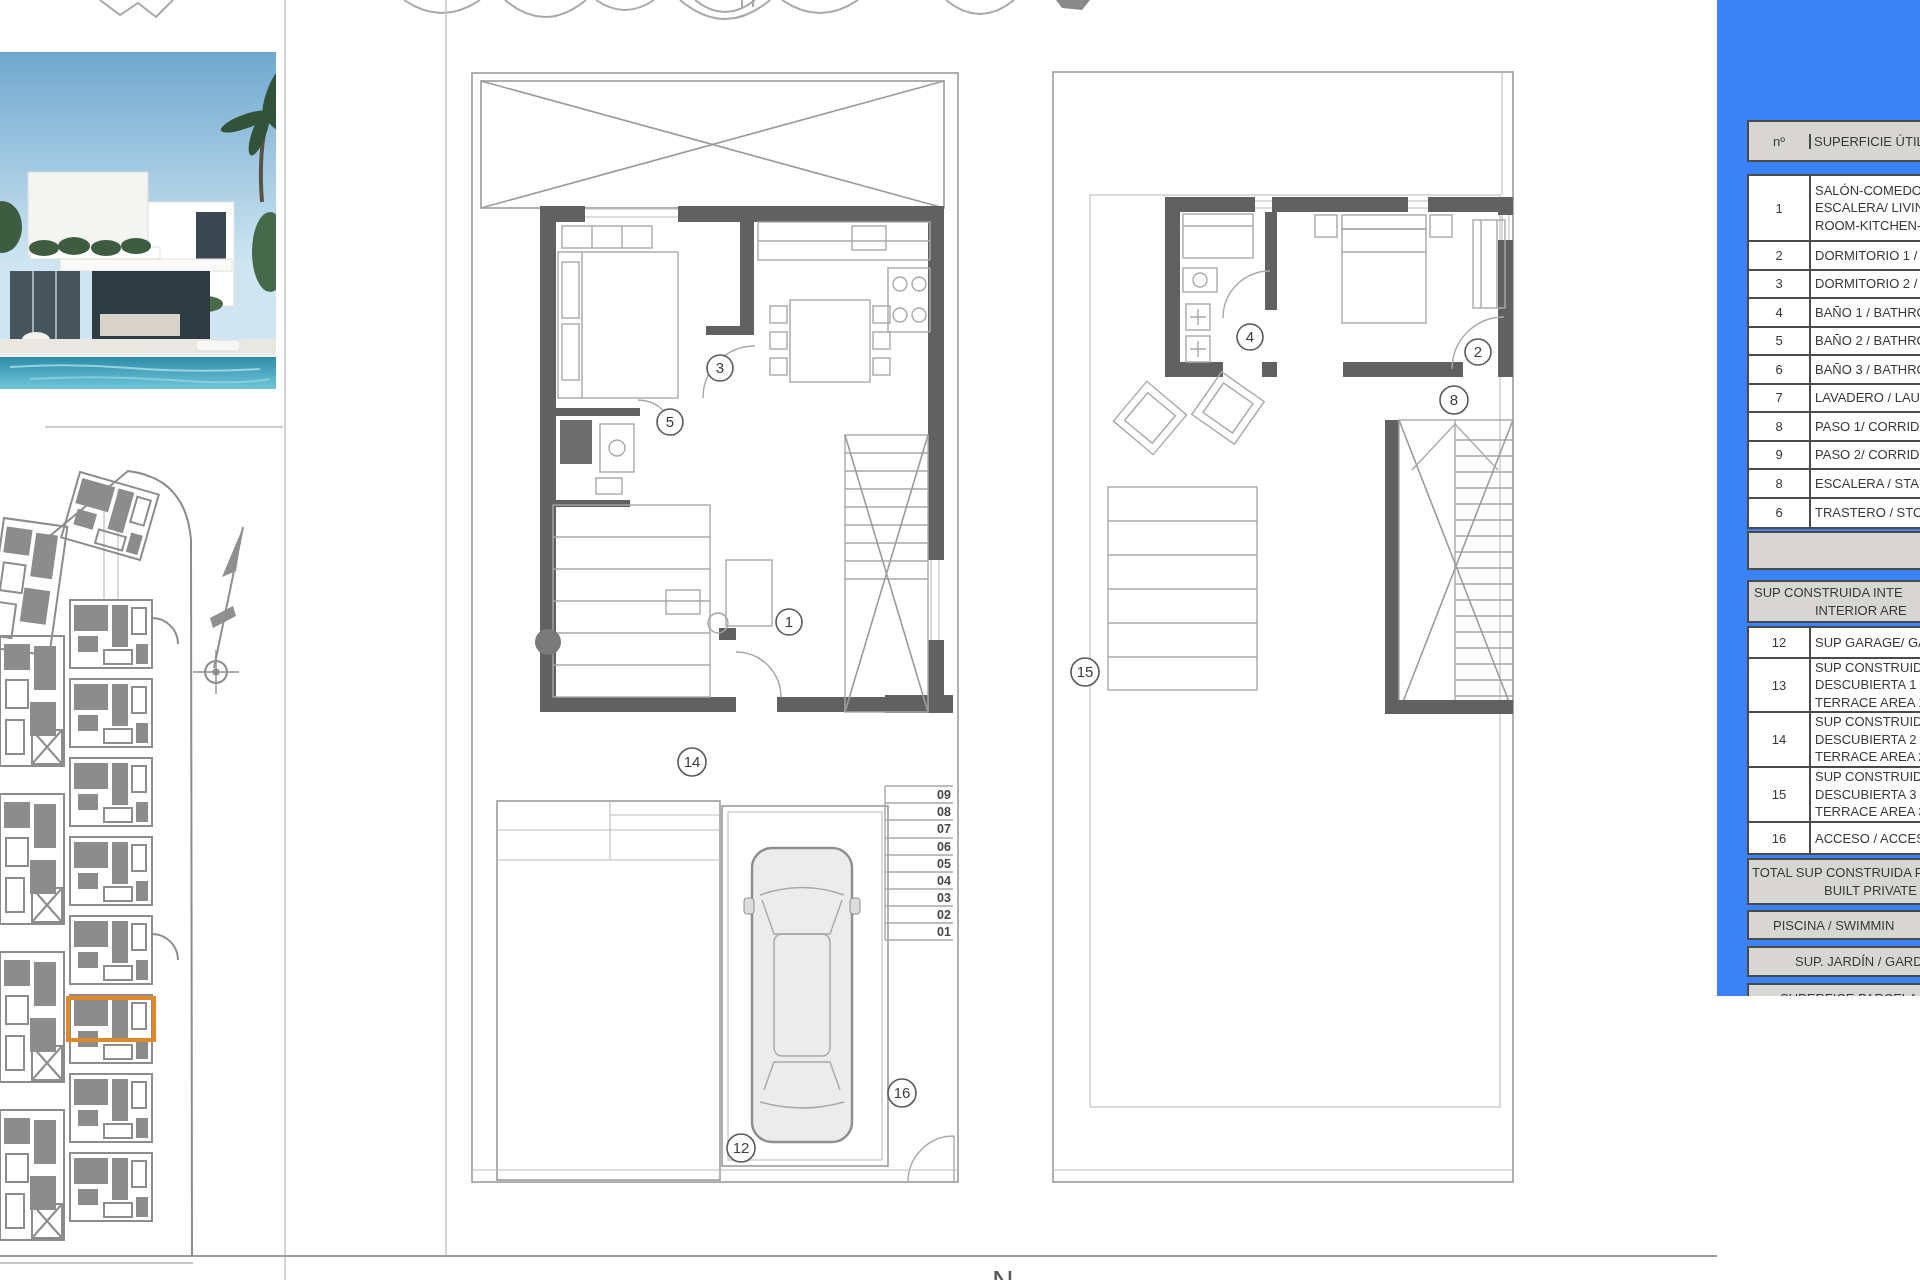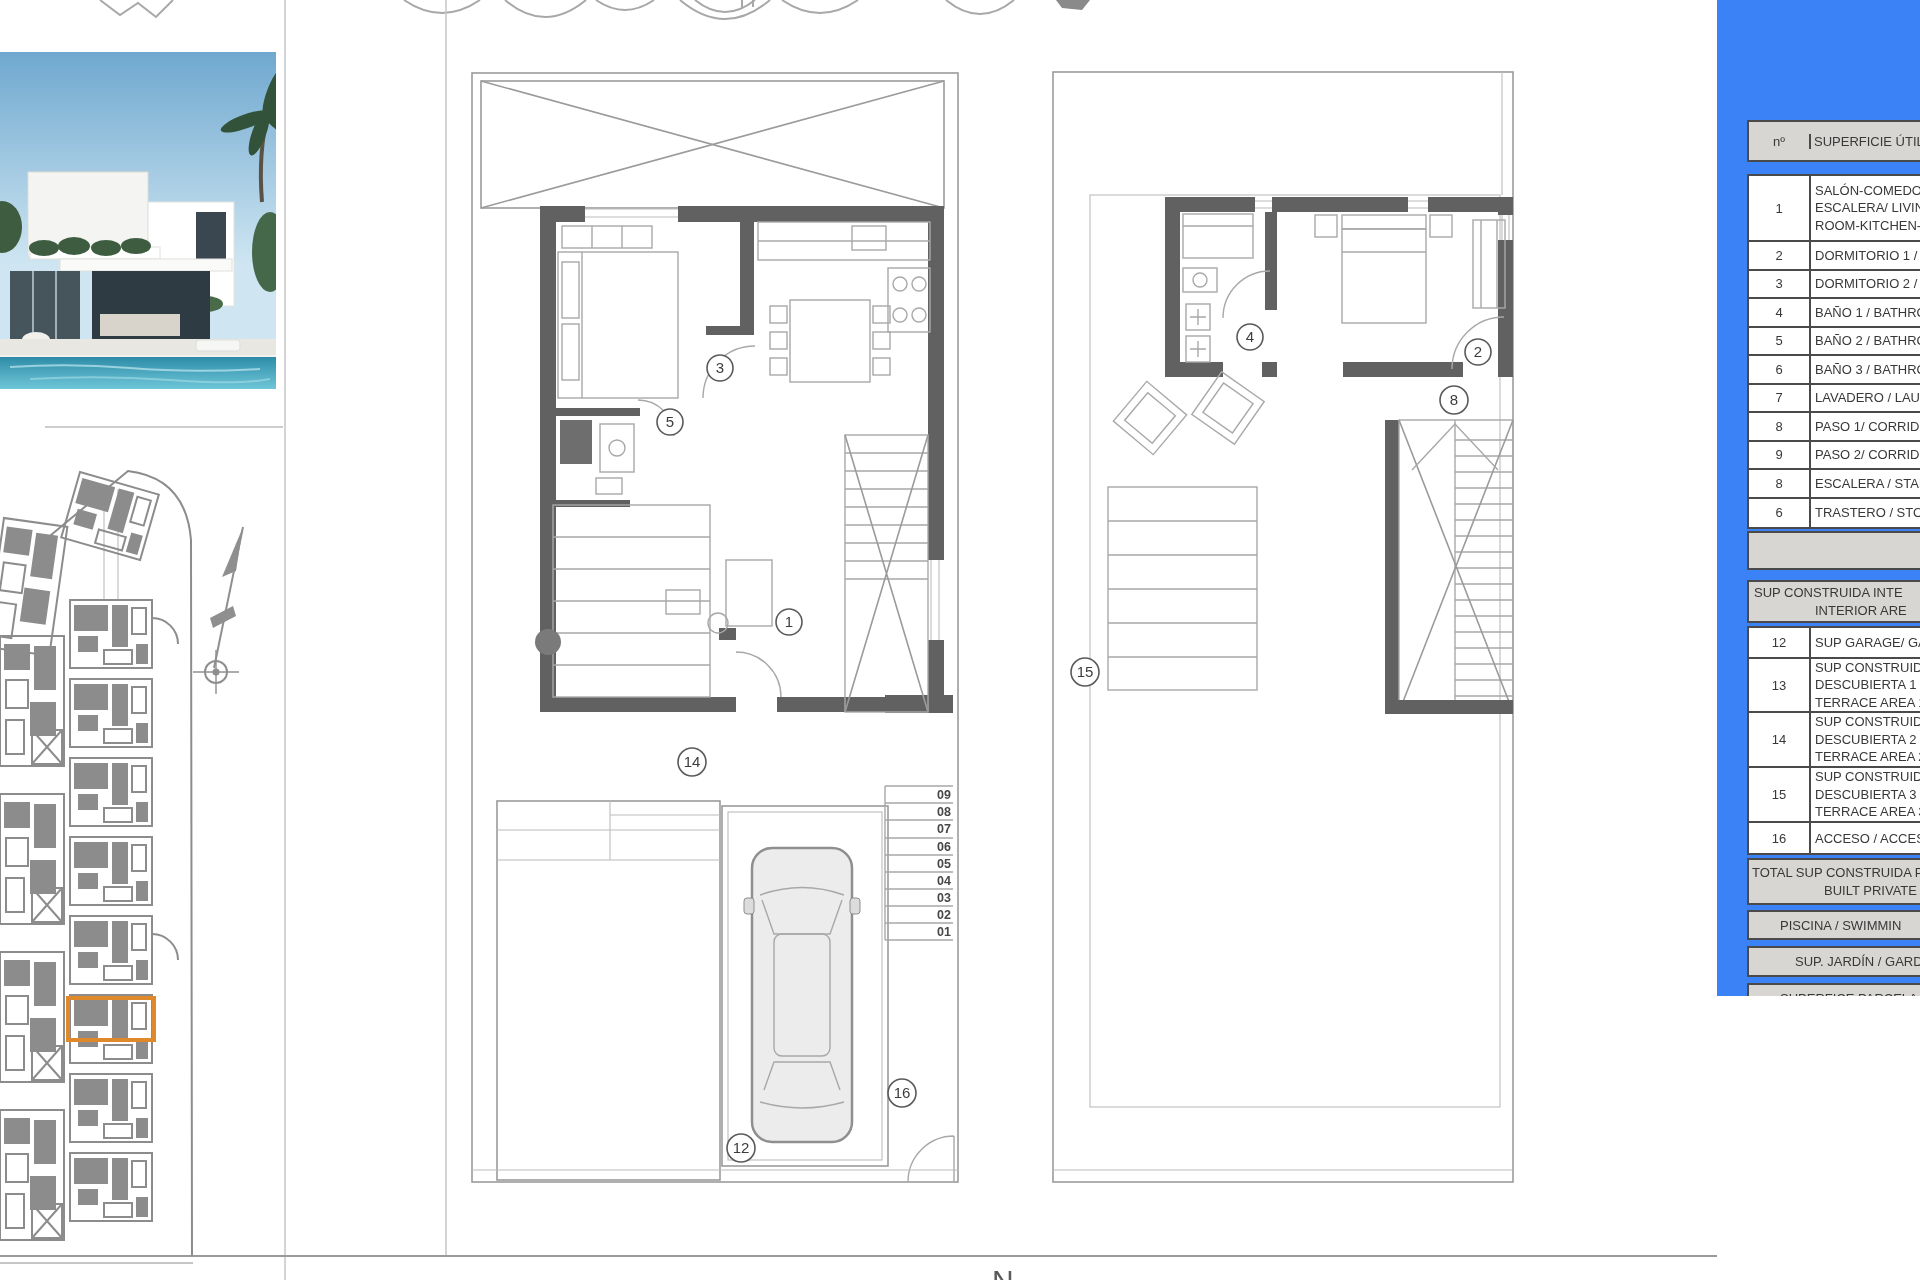--- a/index.html
+++ b/index.html
@@ -34,21 +34,21 @@
   #tb-header{top:0;height:42px;display:flex;align-items:center}
   #tb-header .tt{padding-left:3px;white-space:nowrap;overflow:hidden}
   #tb-main{top:54px}
   #tb-sep{top:411px;height:39px}
   #tb-sec{top:460px;height:43px;display:flex;flex-direction:column;justify-content:center;line-height:18px;white-space:nowrap;overflow:hidden}
   #tb-built{top:506px}
   #tb-total{top:738px;height:47px;display:flex;flex-direction:column;justify-content:center;line-height:18px;white-space:nowrap;overflow:hidden}
   #tb-pool{top:790px;height:30px;display:flex;align-items:center;white-space:nowrap;overflow:hidden}
   #tb-garden{top:826px;height:31px;display:flex;align-items:center;white-space:nowrap;overflow:hidden}
   #tb-plot{top:863px;height:31px;display:flex;align-items:center;white-space:nowrap;overflow:hidden}
-  .p3{padding-left:3px}.p5{padding-left:5px}.p31{padding-left:31px}.p46{padding-left:46px}.p51{padding-left:31px}.p66{padding-left:66px}.p75{padding-left:75px}
+  .p3{padding-left:3px}.p5{padding-left:5px}.p31{padding-left:31px}.p46{padding-left:46px}.p51{padding-left:24px}.p66{padding-left:66px}.p75{padding-left:75px}
 </style>
 </head>
 <body>
 
 <svg id="sheet" width="1920" height="1280" viewBox="0 0 1920 1280">
 
   <defs>
     <g id="unit">
       <rect x="0" y="0" width="82" height="68" class="site" fill="#fff"></rect>
       <rect x="4" y="5" width="34" height="26" class="sitef"></rect>

